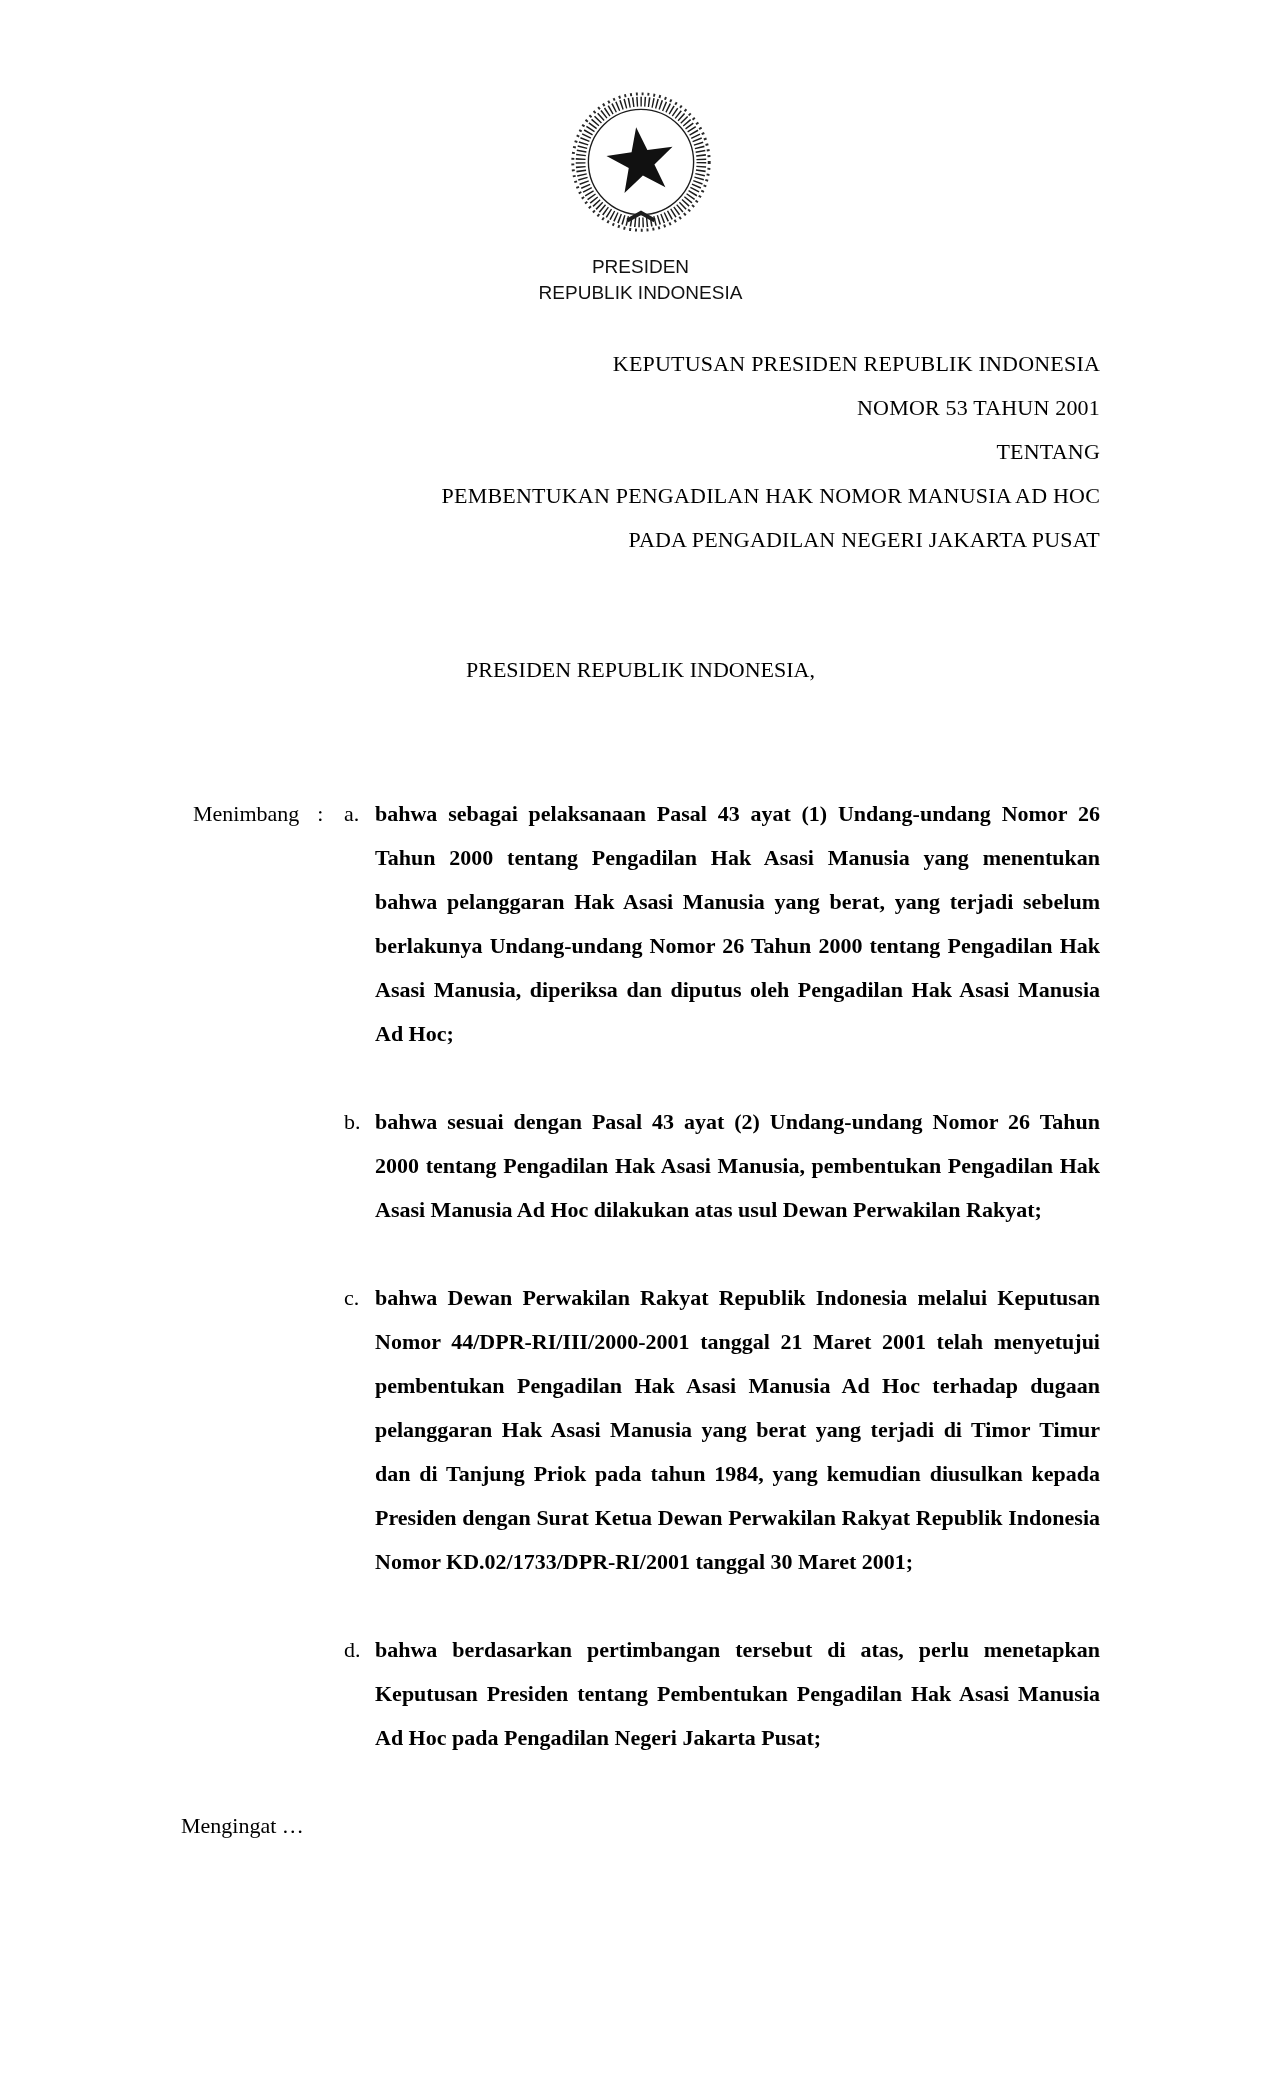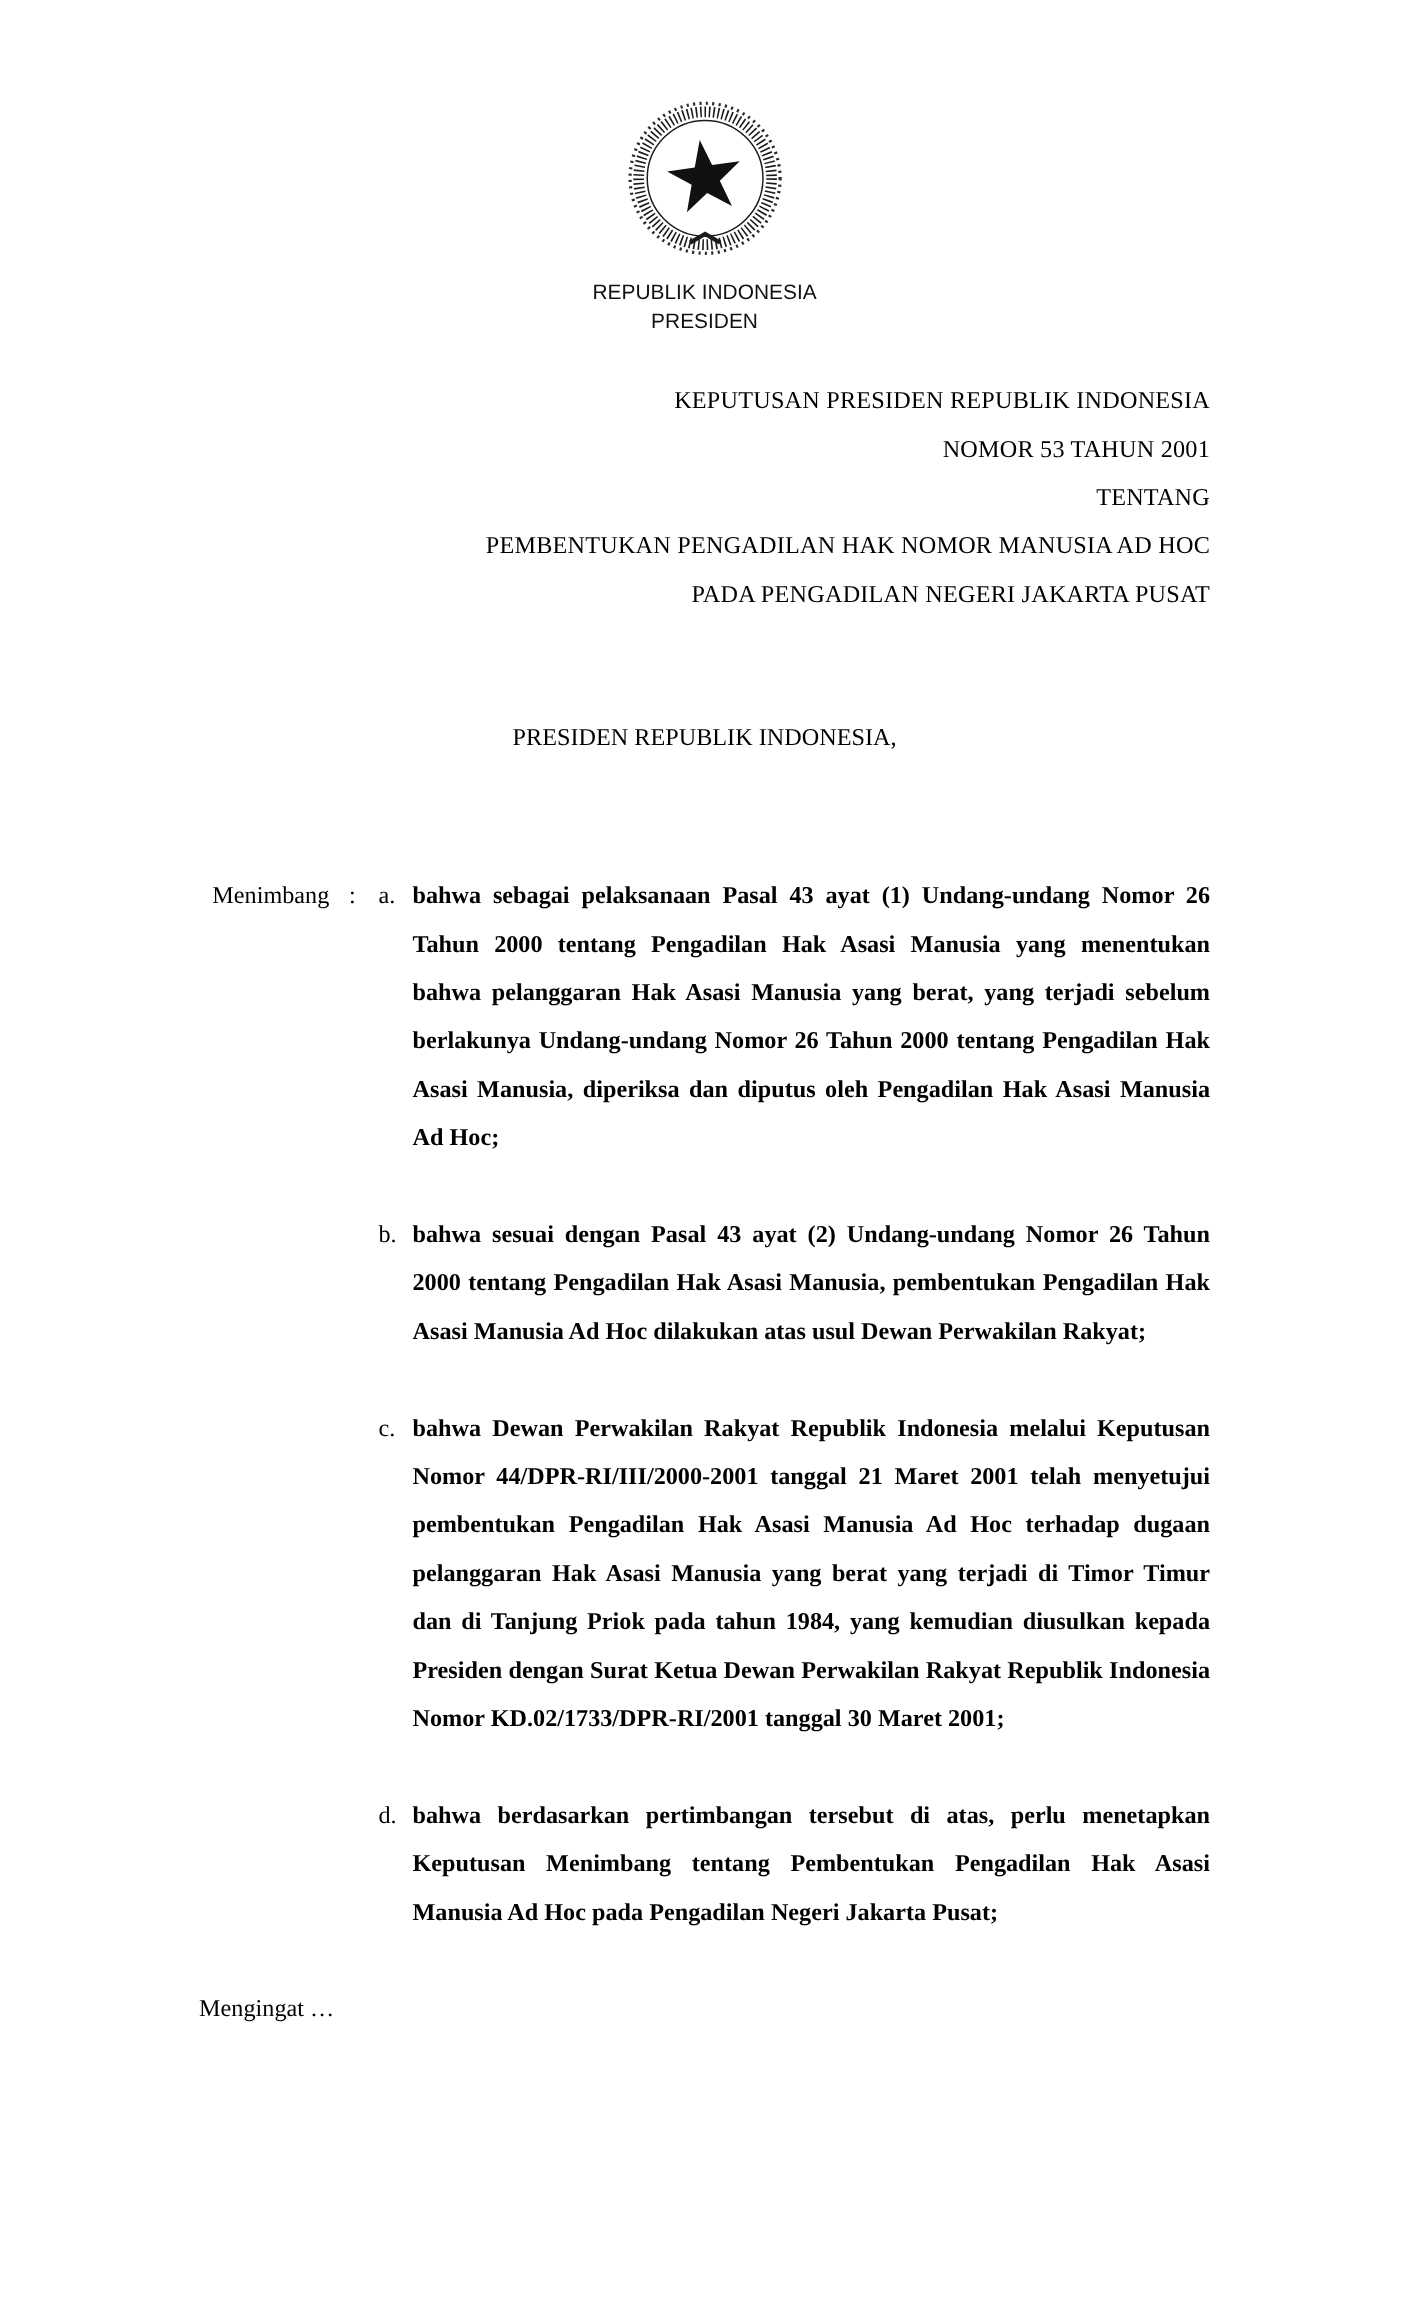--- a/index.html
+++ b/index.html
@@ -100,22 +100,22 @@
 
       <circle cx="80" cy="76" r="54" fill="none" stroke="#1c1c1c" stroke-width="1.4"></circle>
 
       <path d="M66 136 L80 128 L94 136" fill="none" stroke="#1c1c1c" stroke-width="4"></path>
 
       <polygon transform="rotate(-8 80 76)" points="80,40 88.2,64.7 114.2,64.9 93.3,80.3 101.2,105.1 80,90 58.8,105.1 66.7,80.3 45.8,64.9 71.8,64.7" fill="#111111"></polygon>
     </svg>
   </div>
 
   <div class="agency">
+    <div>PRESIDEN</div>
     <div>REPUBLIK INDONESIA</div>
-    <div>PRESIDEN</div>
   </div>
 
   <div class="title-block">
     <div>KEPUTUSAN PRESIDEN REPUBLIK INDONESIA</div>
     <div>NOMOR 53 TAHUN 2001</div>
     <div>TENTANG</div>
     <div>PEMBENTUKAN PENGADILAN HAK NOMOR MANUSIA AD HOC</div>
     <div>PADA PENGADILAN NEGERI JAKARTA PUSAT</div>
   </div>
 
@@ -134,20 +134,20 @@
       <div class="item">
         <span class="marker">b.</span>
         <div class="item-text">bahwa sesuai dengan Pasal 43 ayat (2) Undang-undang Nomor 26 Tahun 2000 tentang Pengadilan Hak Asasi Manusia, pembentukan Pengadilan Hak Asasi Manusia Ad Hoc dilakukan atas usul Dewan Perwakilan Rakyat;</div>
       </div>
       <div class="item">
         <span class="marker">c.</span>
         <div class="item-text">bahwa Dewan Perwakilan Rakyat Republik Indonesia melalui Keputusan Nomor 44/DPR-RI/III/2000-2001 tanggal 21 Maret 2001 telah menyetujui pembentukan Pengadilan Hak Asasi Manusia Ad Hoc terhadap dugaan pelanggaran Hak Asasi Manusia yang berat yang terjadi di Timor Timur dan di Tanjung Priok pada tahun 1984, yang kemudian diusulkan kepada Presiden dengan Surat Ketua Dewan Perwakilan Rakyat Republik Indonesia Nomor KD.02/1733/DPR-RI/2001 tanggal 30 Maret 2001;</div>
       </div>
       <div class="item">
         <span class="marker">d.</span>
-        <div class="item-text">bahwa berdasarkan pertimbangan tersebut di atas, perlu menetapkan Keputusan Menimbang tentang Pembentukan Pengadilan Hak Asasi Manusia Ad Hoc pada Pengadilan Negeri Jakarta Pusat;</div>
+        <div class="item-text">bahwa berdasarkan pertimbangan tersebut di atas, perlu menetapkan Keputusan Presiden tentang Pembentukan Pengadilan Hak Asasi Manusia Ad Hoc pada Pengadilan Negeri Jakarta Pusat;</div>
       </div>
     </div>
   </div>
 
   <div class="catchword">Mengingat …</div>
 
 </div>
 
 </body></html>

